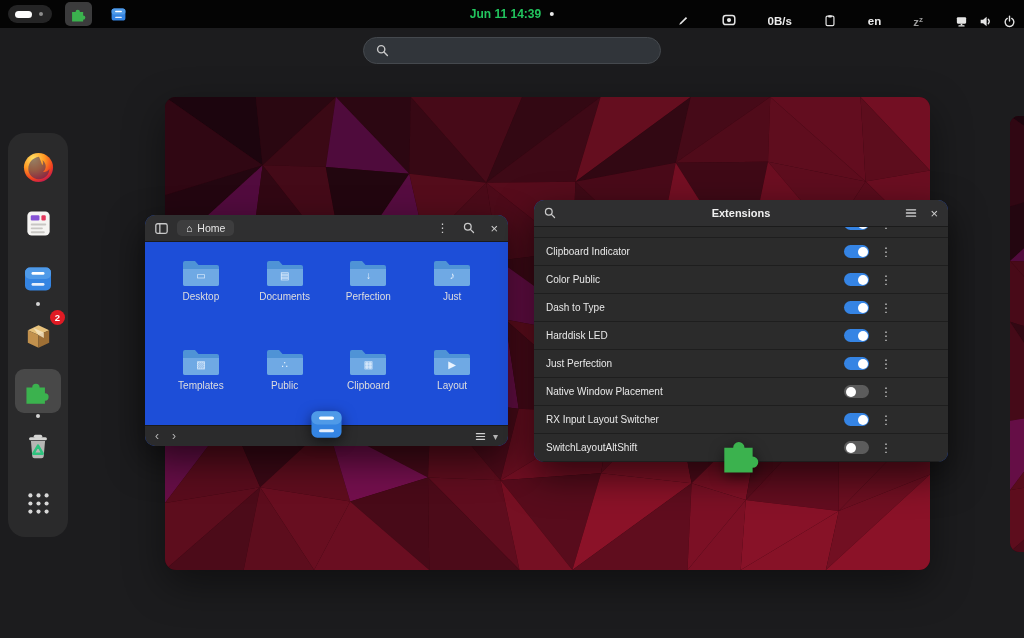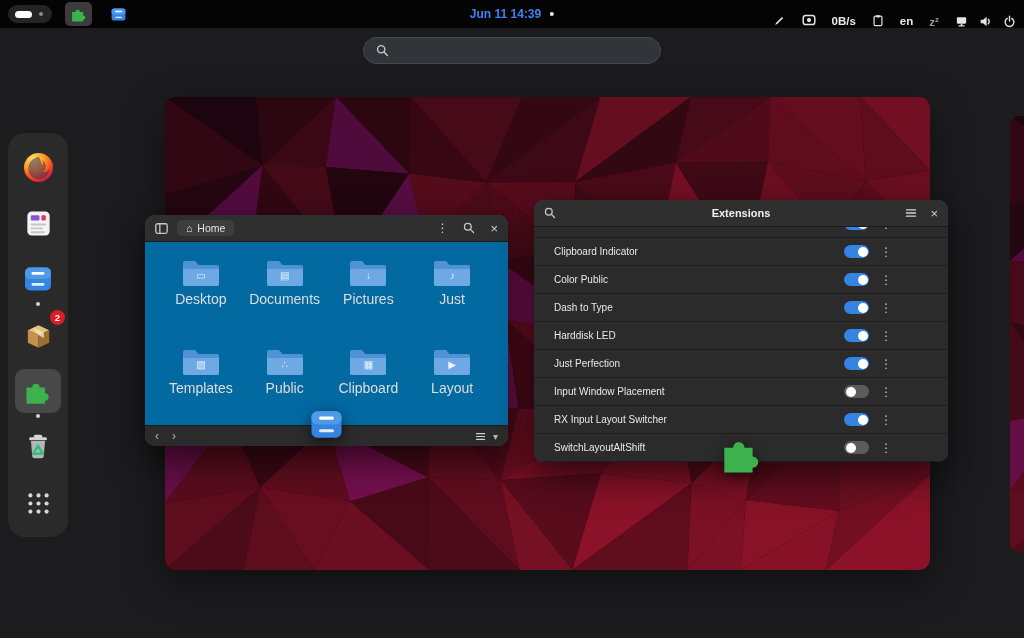--- a/index.html
+++ b/index.html
@@ -8,23 +8,23 @@
   .screen{position:absolute;inset:0}
 
   
   .topbar{position:absolute;top:0;left:0;right:0;height:28px;background:#040404;z-index:60;font-size:12px}
   .tb-left{position:absolute;left:8px;top:0;height:28px;display:flex;align-items:center}
   .ws-ind{width:44px;height:18px;border-radius:9px;background:#242425;display:flex;align-items:center;padding:0 7px;gap:7px}
   .ws-pill{width:17px;height:7px;border-radius:4px;background:#fdfdfd}
   .ws-dot{width:4px;height:4px;border-radius:50%;background:#8d8d8d}
   .tb-chip{height:24px;min-width:27px;border-radius:5px;display:flex;align-items:center;justify-content:center;margin-left:13px}
   .tb-chip.active{background:#3b3b3c}
-  .tb-center{position:absolute;left:50%;top:0;height:28px;transform:translateX(-50%);display:flex;align-items:center;gap:9px;font-weight:700;color:#3b82f6}
+  .tb-center{position:absolute;left:50%;top:0;height:28px;transform:translateX(-50%);display:flex;align-items:center;gap:9px;font-weight:700;color:#22c55e}
   .notif-dot{width:4px;height:4px;border-radius:50%;background:#eaeaea}
-  .tb-right{position:absolute;right:8px;top:0;height:42px;display:flex;align-items:center;gap:16px;font-weight:700;font-size:11.5px;color:#ececec}
+  .tb-right{position:absolute;right:8px;top:0;height:42px;display:flex;align-items:center;gap:32px;font-weight:700;font-size:11.5px;color:#ececec}
   .sysgroup{display:flex;align-items:center;gap:11px}
   .dim{color:#9b9b9b}
   .supz{font-size:8px;vertical-align:4px}
 
   
   .search{position:absolute;top:37px;left:50%;transform:translateX(-50%);width:298px;height:27px;border-radius:14px;background:#31353a;border:1px solid #45494e;display:flex;align-items:center;padding:0 12px;gap:8px;z-index:55}
   .search input{flex:1;background:transparent;border:none;outline:none;color:#e8e8e8;font-size:12px;font-family:inherit}
   .search input::placeholder{color:#9aa0a5}
 
   
@@ -32,46 +32,46 @@
   .dock-item{position:relative;width:46px;height:44px;display:flex;align-items:center;justify-content:center;border-radius:9px}
   .dock-item.active{background:#484848}
   .run-dot{position:absolute;bottom:-5px;left:50%;transform:translateX(-50%);width:4px;height:4px;border-radius:50%;background:#d4d4d4}
   .badge{position:absolute;top:-3px;right:-4px;min-width:15px;height:15px;border-radius:8px;background:#e01b24;color:#fff;font-size:9.5px;font-weight:700;display:flex;align-items:center;justify-content:center;padding:0 3px;z-index:2}
 
   
   .workspace{position:absolute;left:165px;top:97px;width:765px;height:473px;border-radius:11px;overflow:hidden;box-shadow:0 14px 40px rgba(0,0,0,.45);z-index:10;background:#30060f}
   .ws-next{position:absolute;left:1010px;top:116px;width:14px;height:436px;border-radius:9px 0 0 9px;overflow:hidden;z-index:10;background:#30060f}
 
   
-  .win{position:absolute;border-radius:10px;background:#0369a1;box-shadow:0 14px 36px rgba(0,0,0,.6);z-index:20}
+  .win{position:absolute;border-radius:10px;background:#1d4ed8;box-shadow:0 14px 36px rgba(0,0,0,.6);z-index:20}
   .win-header{position:absolute;top:0;left:0;right:0;height:27px;background:#2f2f30;border-radius:10px 10px 0 0;border-bottom:1px solid #1b1b1b;display:flex;align-items:center}
   .hbtn{color:#cfcfcf;font-size:13px;line-height:1;display:flex;align-items:center;justify-content:center}
 
   
   .files-win{left:145px;top:215px;width:363px;height:231px}
   .files-header{padding:0 10px;gap:9px}
   .home-btn{display:flex;align-items:center;gap:5px;background:rgba(255,255,255,.07);border-radius:5px;padding:2px 9px;font-size:10.5px;color:#e4e4e4}
   .fh-right{margin-left:auto;display:flex;align-items:center;gap:15px}
   .folder-grid{position:absolute;top:27px;bottom:21px;left:0;right:0;display:grid;grid-template-columns:repeat(4,1fr);padding:14px 14px 0;row-gap:8px}
   .folder-cell{display:flex;flex-direction:column;align-items:center;gap:3px}
   .folder-ico{position:relative;width:40px;height:32px}
   .fback{fill:#4f93d6}.ffront{fill:#6fa9e4}
   .emblem{position:absolute;left:0;right:0;top:13px;text-align:center;font-size:10px;color:#eaf4ff;line-height:14px}
-  .folder-label{font-size:14px;color:#dedede}
+  .folder-label{font-size:10px;color:#dedede}
   .files-status{position:absolute;bottom:0;left:0;right:0;height:21px;background:#2b2b2c;border-top:1px solid #1b1b1b;border-radius:0 0 10px 10px;display:flex;align-items:center;padding:0 10px;color:#b5b5b5;font-size:12px}
   .nav-arrows{display:flex;gap:13px}
   .status-right{margin-left:auto;display:flex;align-items:center;gap:7px;font-size:10px}
 
   
   .ext-win{left:534px;top:200px;width:414px;height:262px}
   .ext-header{padding:0 10px}
   .ext-title{position:absolute;left:0;right:0;text-align:center;font-size:11px;font-weight:700;color:#f0f0f0;pointer-events:none}
   .eh-right{margin-left:auto;display:flex;align-items:center;gap:13px}
   .ext-list{position:absolute;top:27px;left:0;right:0;bottom:0;overflow:hidden;border-radius:0 0 10px 10px}
-  .ext-row{position:relative;height:28px;background:#2b2b2b;border-bottom:1px solid #1e1e1e;display:flex;align-items:center;padding-left:20px}
+  .ext-row{position:relative;height:28px;background:#2b2b2b;border-bottom:1px solid #1e1e1e;display:flex;align-items:center;padding-left:12px}
   .ext-row.partial{margin-top:-17px}
   .ext-name{font-size:10px;color:#e8e8e8}
   .ext-controls{position:absolute;right:56px;display:flex;align-items:center;gap:11px}
   .toggle{width:25px;height:13px;border-radius:7px;position:relative}
   .toggle.on{background:#3584e4}
   .toggle.off{background:#5c5c5c}
   .knob{position:absolute;top:1.5px;width:10px;height:10px;border-radius:50%;background:#fff}
   .toggle.on .knob{right:1.5px}
   .toggle.off .knob{left:1.5px}
   .kebab{color:#cfcfcf;font-size:12px;line-height:1}
@@ -417,21 +417,21 @@
   </div>
 
   <div class="folder-cell">
     <div class="folder-ico">
       <svg viewBox="0 0 40 32" width="40" height="32">
         <path class="fback" d="M2,7 Q2,5 4,5 H14 L17.5,9 H36 Q38,9 38,11 V28 Q38,30 36,30 H4 Q2,30 2,28 Z"></path>
         <path class="ffront" d="M2,13 H38 V28 Q38,30 36,30 H4 Q2,30 2,28 Z"></path>
       </svg>
       <span class="emblem">↓</span>
     </div>
-    <div class="folder-label">Pictures</div>
+    <div class="folder-label">Perfection</div>
   </div>
 
   <div class="folder-cell">
     <div class="folder-ico">
       <svg viewBox="0 0 40 32" width="40" height="32">
         <path class="fback" d="M2,7 Q2,5 4,5 H14 L17.5,9 H36 Q38,9 38,11 V28 Q38,30 36,30 H4 Q2,30 2,28 Z"></path>
         <path class="ffront" d="M2,13 H38 V28 Q38,30 36,30 H4 Q2,30 2,28 Z"></path>
       </svg>
       <span class="emblem">♪</span>
     </div>
@@ -576,21 +576,21 @@
     <span class="ext-name">Just Perfection</span>
     <span class="ext-controls">
       <span class="toggle on">
               <span class="knob"></span>
             </span>
       <span class="kebab">⋮</span>
     </span>
   </div>
 
   <div class="ext-row">
-    <span class="ext-name">Input Window Placement</span>
+    <span class="ext-name">Native Window Placement</span>
     <span class="ext-controls">
       <span class="toggle off">
               <span class="knob"></span>
             </span>
       <span class="kebab">⋮</span>
     </span>
   </div>
 
   <div class="ext-row">
     <span class="ext-name">RX Input Layout Switcher</span>

